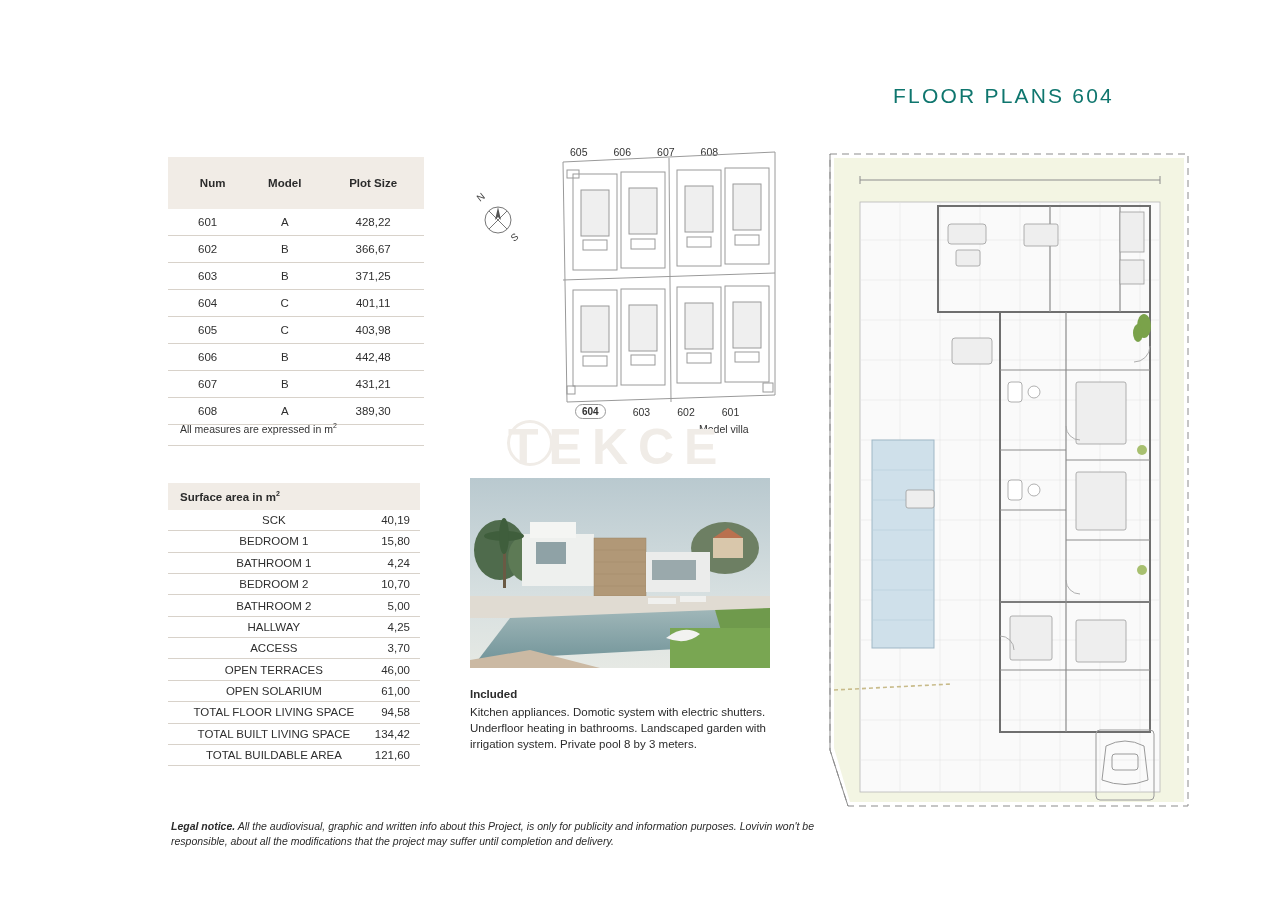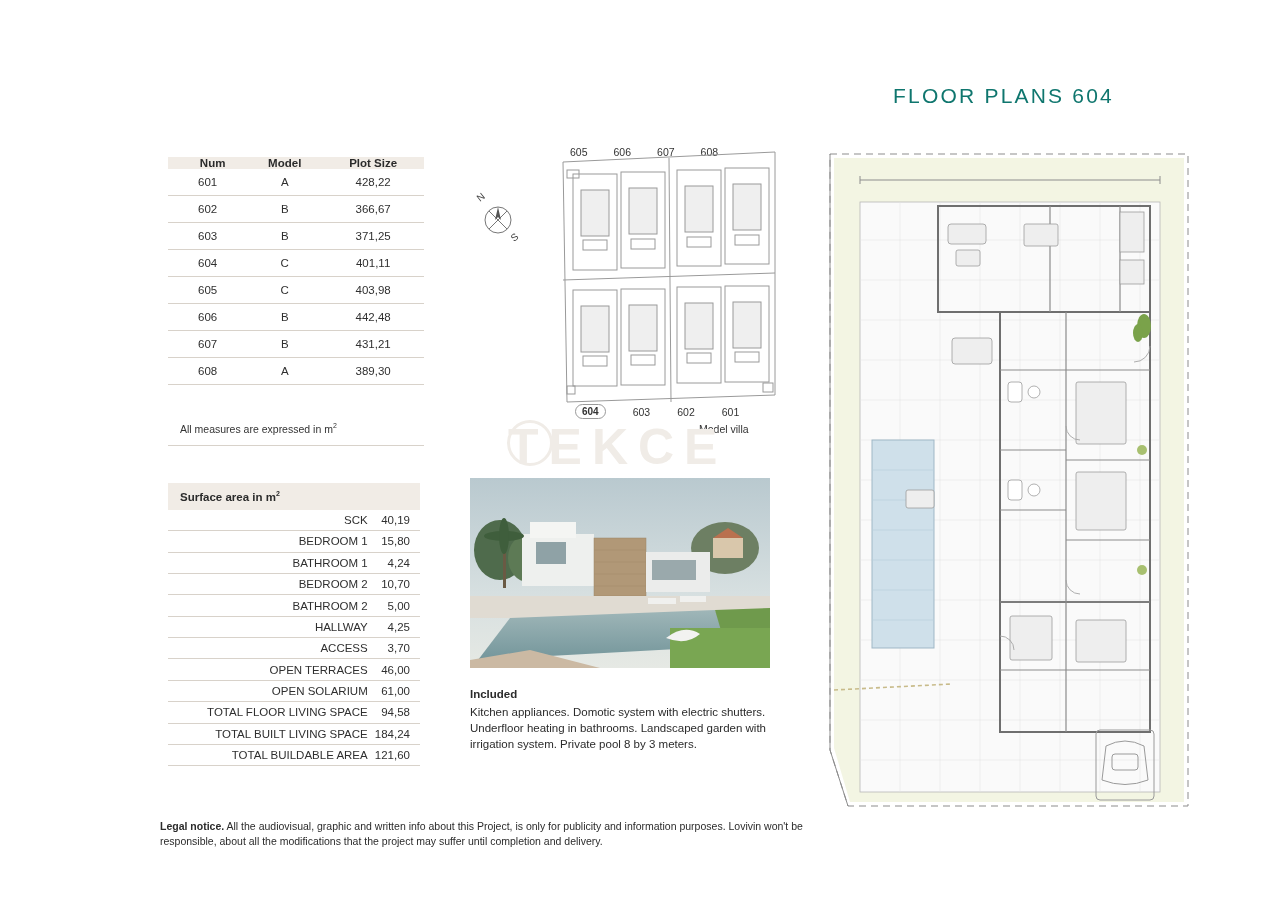--- a/index.html
+++ b/index.html
@@ -32,21 +32,21 @@
     left: 168px;
     top: 157px;
     width: 256px;
     font-size: 11.5px;
   }
   .plot-table table { border-collapse: collapse; width: 100%; }
   .plot-table thead th {
     background: #f1ece6;
     font-size: 11.5px;
     font-weight: bold;
-    padding: 0 4px;
+    padding: 20px 4px;
     text-align: center;
     color: #2b2b2b;
   }
   .plot-table thead th:first-child { text-align: center; padding-left: 14px; }
   .plot-table tbody td {
     border-bottom: 1px solid #d8d2ca;
     padding: 7px 4px;
     text-align: center;
     color: #2f2f2f;
     font-size: 11.5px;
@@ -79,21 +79,21 @@
     padding: 7px 0 7px 12px;
   }
   .surface-head sup { font-size: 7px; vertical-align: super; }
   .surface-table table { border-collapse: collapse; width: 100%; }
   .surface-table td {
     border-bottom: 1px solid #d8d2ca;
     padding: 4.2px 0;
     font-size: 11.5px;
     color: #2f2f2f;
   }
-  .surface-table td.label { padding-left: 12px; text-align: right; }
+  .surface-table td.label { padding-left: 12px; text-align: center; }
   .surface-table td.value { padding-right: 10px; text-align: right; }
   .surface-table tr.emph td { font-size: 11.5px; }
 
   
   .siteplan {
     position: absolute;
     left: 455px;
     top: 140px;
     width: 335px;
     height: 300px;
@@ -191,26 +191,27 @@
     position: absolute;
     left: 820px;
     top: 150px;
     width: 380px;
     height: 660px;
   }
 
   
   .legal {
     position: absolute;
-    left: 160px;
+    left: 171px;
     top: 819px;
     width: 700px;
     font-size: 10.5px;
     line-height: 1.45;
     color: #2b2b2b;
+    font-style: italic;
   }
   .legal b { font-weight: bold; }
 </style>
 </head>
 <body>
 
 <div class="page-title">FLOOR PLANS 604</div>
 
 <div class="plot-table">
   <table>
@@ -311,21 +312,21 @@
       <tr>
         <td class="label">OPEN SOLARIUM</td>
         <td class="value">61,00</td>
       </tr>
       <tr class="emph">
         <td class="label">TOTAL FLOOR LIVING SPACE</td>
         <td class="value">94,58</td>
       </tr>
       <tr class="emph">
         <td class="label">TOTAL BUILT LIVING SPACE</td>
-        <td class="value">184,24</td>
+        <td class="value">134,42</td>
       </tr>
       <tr class="emph">
         <td class="label">TOTAL BUILDABLE AREA</td>
         <td class="value">121,60</td>
       </tr>
     </tbody>
   </table>
 </div>
 
 <div class="compass">

